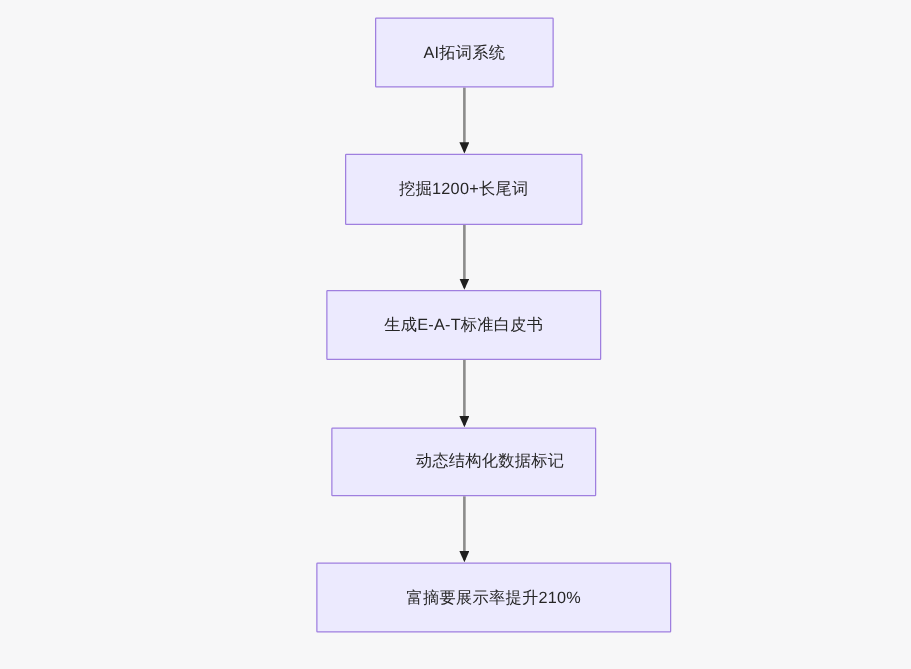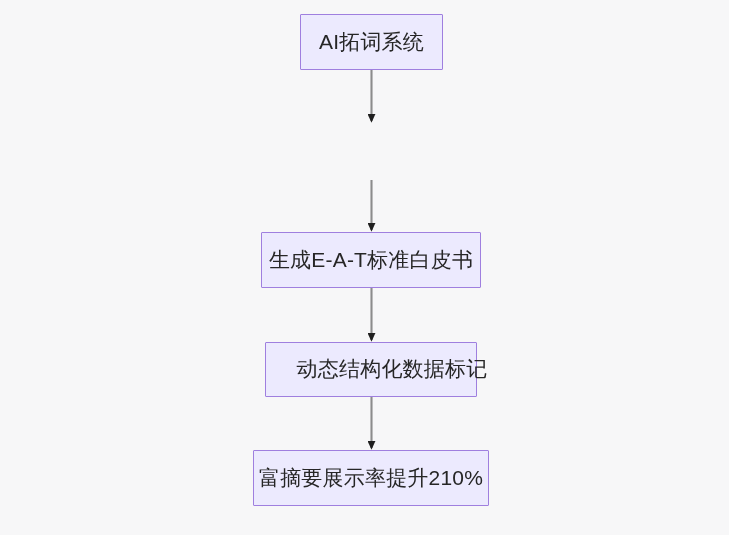--- a/index.html
+++ b/index.html
@@ -33,32 +33,32 @@
     background: #eceafe;
     border: 1.5px solid #9f7fdf;
     border-radius: 1px;
     display: flex;
     align-items: center;
     justify-content: center;
     text-align: center;
   }
   .node-label {
     color: #262626;
-    font-size: 21px;
+    font-size: 13px;
     line-height: 1.25;
     letter-spacing: 0.2px;
     white-space: nowrap;
     font-family: "Liberation Sans", "DejaVu Sans", sans-serif;
   }
   
   #node-0 { left: 300px; top: 14px;  width: 143px; height: 56px; }
   #node-1 { left: 276px; top: 123px; width: 190px; height: 57px; }
   #node-2 { left: 261px; top: 232px; width: 220px; height: 56px; text-align: center; }
   #node-3 { left: 265px; top: 342px; width: 212px; height: 55px; padding-left: 42px; }
-  #node-4 { left: 253px; top: 450px; width: 236px; height: 56px; }
+  #node-4 { left: 253px; top: 450px; width: 284px; height: 56px; }
 </style>
 </head>
 <body>
 
 <div id="flow-canvas">
 
   <svg class="edge-layer" width="729" height="535" viewBox="0 0 729 535" xmlns="http://www.w3.org/2000/svg">
     <defs>
       <marker id="arrowhead" markerWidth="9" markerHeight="8" refX="7.2" refY="4" orient="auto" markerUnits="userSpaceOnUse">
         <path d="M0,0 L9,4 L0,8 z" fill="#1f1f1f"></path>
@@ -71,20 +71,23 @@
 
     <line x1="371.5" y1="288" x2="371.5" y2="340" stroke="#8c8c8c" stroke-width="2.1" marker-end="url(#arrowhead)"></line>
 
     <line x1="371.5" y1="397" x2="371.5" y2="448" stroke="#8c8c8c" stroke-width="2.1" marker-end="url(#arrowhead)"></line>
   </svg>
 
   <div class="node" id="node-0">
     <span class="node-label">AI拓词系统</span>
   </div>
 
+  <div class="node" id="node-1">
+    <span class="node-label">挖掘1200+长尾词</span>
+  </div>
 
   <div class="node" id="node-2">
     <span class="node-label">生成E-A-T标准白皮书</span>
   </div>
 
   <div class="node" id="node-3">
     <span class="node-label">动态结构化数据标记</span>
   </div>
 
   <div class="node" id="node-4">

